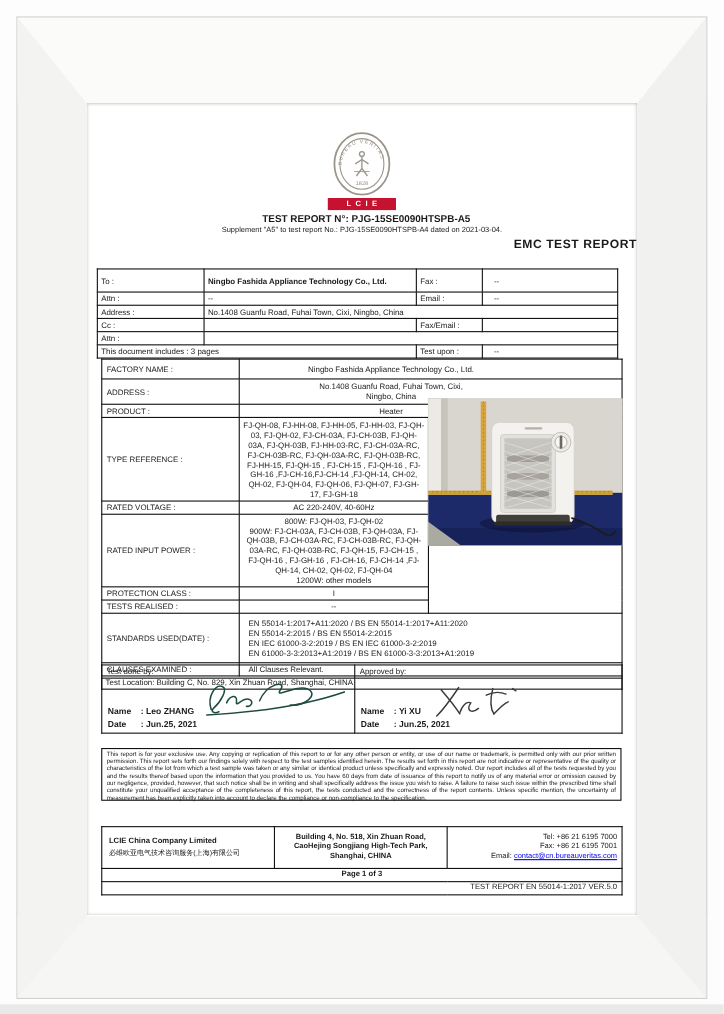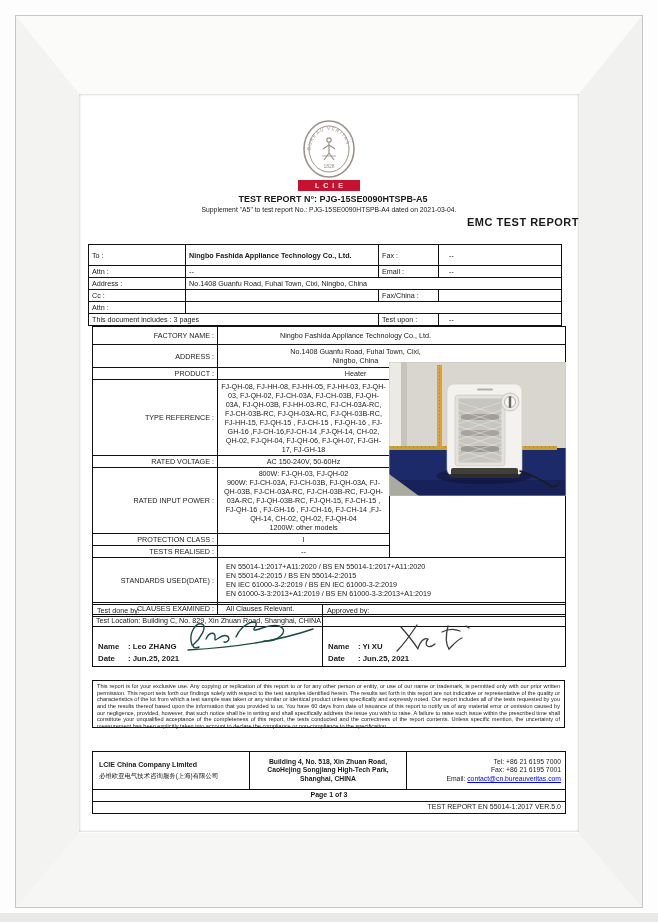--- a/index.html
+++ b/index.html
@@ -38,21 +38,21 @@
   .t2{position:absolute;left:13px;top:232px;width:473px;}
   .t3{position:absolute;left:13px;top:510px;width:473px;}
   .tf{position:absolute;left:13px;top:657px;width:473px;}
   .bold{font-weight:bold;}
   .pre{white-space:pre-line;}
 
   .t1 td{height:11px;}
   .t1 .r1{height:21px;}
   .t1 .r6{height:12px;}
 
-  .t2 .lbl{padding-left:4px;text-align:right;}
+  .t2 .lbl{padding-left:4px;}
   .v-wide{text-align:center;padding-right:75px;}
   .v-narrow{text-align:center;}
   .v-left{text-align:left;padding-left:8px;}
 
   .t3 .concl-l{text-align:center;font-size:8.2px;height:13px;}
   .t3 .concl-r{text-align:center;font-size:7.8px;font-weight:bold;}
   .t3 .by{height:10px;padding-left:4px;}
   .sig-cell{height:50px;position:relative;vertical-align:bottom;padding:2px 0 2px 5px;}
   .nd-line{font-size:7.8px;line-height:1.45;font-weight:bold;}
   .ndl{display:inline-block;width:30px;}
@@ -129,21 +129,21 @@
         <td>Email :</td>
         <td style="padding-left:10px">--</td>
       </tr>
       <tr>
         <td>Address :</td>
         <td colspan="3">No.1408 Guanfu Road, Fuhai Town, Cixi, Ningbo, China</td>
       </tr>
       <tr>
         <td>Cc   :</td>
         <td></td>
-        <td>Fax/China :</td>
+        <td>Fax/Email :</td>
         <td></td>
       </tr>
       <tr>
         <td>Attn :</td>
         <td colspan="3"></td>
       </tr>
       <tr class="r6">
         <td colspan="2">This document includes : 3 pages</td>
         <td>Test upon :</td>
         <td style="padding-left:10px">--</td>
@@ -171,21 +171,21 @@
         <td class="lbl">PRODUCT :</td>
         <td colspan="2" class="v-wide">Heater</td>
       </tr>
       <tr style="height:76px">
         <td class="lbl">TYPE REFERENCE :</td>
         <td class="v-narrow">FJ-QH-08, FJ-HH-08, FJ-HH-05, FJ-HH-03, FJ-QH-03, FJ-QH-02, FJ-CH-03A, FJ-CH-03B, FJ-QH-03A, FJ-QH-03B, FJ-HH-03-RC, FJ-CH-03A-RC, FJ-CH-03B-RC, FJ-QH-03A-RC, FJ-QH-03B-RC, FJ-HH-15, FJ-QH-15 , FJ-CH-15 , FJ-QH-16 , FJ-GH-16 ,FJ-CH-16,FJ-CH-14 ,FJ-QH-14, CH-02, QH-02, FJ-QH-04, FJ-QH-06, FJ-QH-07, FJ-GH-17, FJ-GH-18</td>
         <td rowspan="5"></td>
       </tr>
       <tr style="height:11px">
         <td class="lbl">RATED VOLTAGE :</td>
-        <td class="v-narrow">AC 150-240V, 50-60Hz</td>
+        <td class="v-narrow">AC 220-240V, 40-60Hz</td>
       </tr>
       <tr style="height:53px">
         <td class="lbl">RATED INPUT POWER :</td>
         <td class="v-narrow pre">800W: FJ-QH-03, FJ-QH-02
 900W: FJ-CH-03A, FJ-CH-03B, FJ-QH-03A, FJ-QH-03B, FJ-CH-03A-RC, FJ-CH-03B-RC, FJ-QH-03A-RC, FJ-QH-03B-RC, FJ-QH-15, FJ-CH-15 , FJ-QH-16 , FJ-GH-16 , FJ-CH-16, FJ-CH-14 ,FJ-QH-14, CH-02, QH-02, FJ-QH-04
 1200W: other models</td>
       </tr>
       <tr style="height:10px">
         <td class="lbl">PROTECTION CLASS :</td>
         <td class="v-narrow">I</td>

